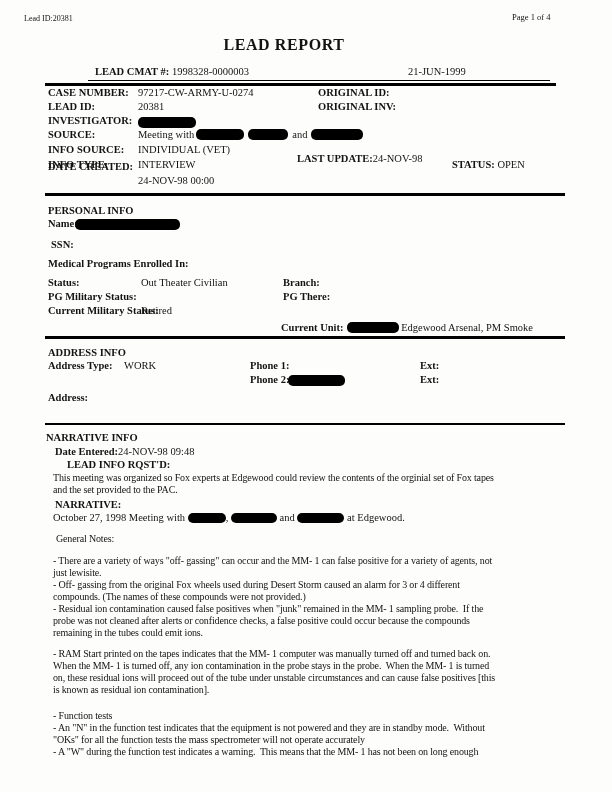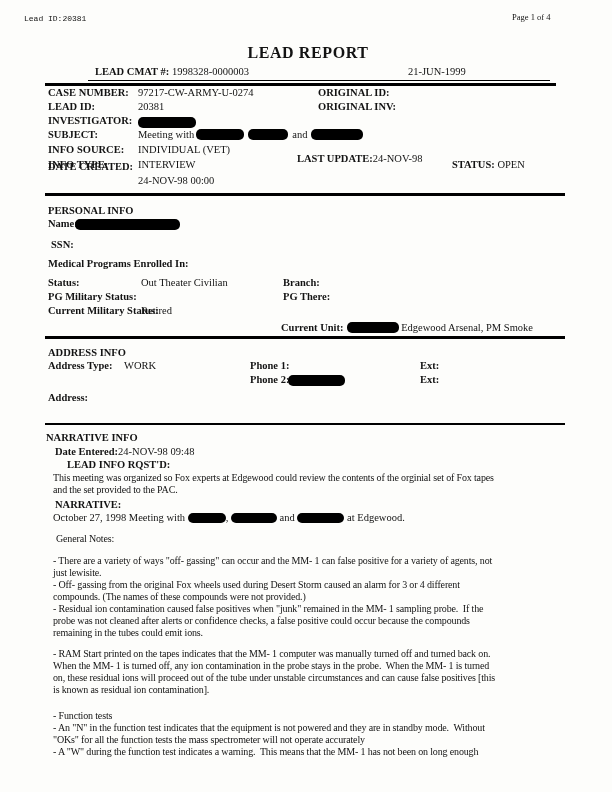--- a/index.html
+++ b/index.html
@@ -8,21 +8,21 @@
     width:612px;height:792px;
     margin:0 auto;
     background:#fdfdfb;
     font-family:"Liberation Serif","DejaVu Serif",serif;
     color:#131313;
     overflow:hidden;
   }
   .abs{position:absolute;white-space:nowrap;}
   .b{font-weight:bold;}
   .fs{font-size:10.5px;line-height:13px;}
-  .small{font-size:8px;font-family:Liberation Mono, monospace;}
+  .small{font-size:8px;}
   .title{font-size:16px;font-weight:bold;letter-spacing:.6px;text-align:center;}
   .rule{position:absolute;background:#000;}
   .redact{
     display:inline-block;
     background:#000;
     height:11px;
     border-radius:5px;
     vertical-align:-2px;
   }
   .redact.sm{height:10px;}
@@ -34,21 +34,21 @@
   }
 </style>
 </head>
 <body>
 
 <div class="page">
 
   <div class="abs small" style="left:24px;top:14px;">Lead ID:20381</div>
   <div class="abs" style="left:512px;top:12px;font-size:8.5px;">Page 1 of 4</div>
 
-  <div class="abs title" style="left:0;top:44px;width:568px;padding-left:24px;">LEAD REPORT</div>
+  <div class="abs title" style="left:0;top:36px;width:568px;">LEAD REPORT</div>
 
   <div class="abs fs" style="left:95px;top:65px;">
     <span class="b">LEAD CMAT #:</span>
     <span>1998328-0000003</span>
   </div>
   <div class="abs fs" style="left:408px;top:65px;">21-JUN-1999</div>
 
   <div class="rule" style="left:88px;top:80px;width:462px;height:1px;"></div>
   <div class="rule" style="left:45px;top:83px;width:511px;height:3px;"></div>
 
@@ -56,21 +56,21 @@
   <div class="abs fs" style="left:138px;top:86px;">97217-CW-ARMY-U-0274</div>
   <div class="abs fs b" style="left:318px;top:86px;">ORIGINAL ID:</div>
 
   <div class="abs fs b" style="left:48px;top:100px;">LEAD ID:</div>
   <div class="abs fs" style="left:138px;top:100px;">20381</div>
   <div class="abs fs b" style="left:318px;top:100px;">ORIGINAL INV:</div>
 
   <div class="abs fs b" style="left:48px;top:114px;">INVESTIGATOR:</div>
   <span class="redact abs" style="left:138px;top:117px;width:58px;"></span>
 
-  <div class="abs fs b" style="left:48px;top:128px;">SUBJECT:</div>
+  <div class="abs fs b" style="left:48px;top:128px;">SOURCE:</div>
   <div class="abs fs" style="left:138px;top:128px;">
     <span>Meeting with</span><span class="redact" style="width:48px;margin-left:2px;"></span><span class="redact" style="width:40px;margin-left:4px;"></span><span style="margin:0 4px;">and</span><span class="redact" style="width:52px;"></span>
   </div>
 
   <div class="abs fs b" style="left:48px;top:143px;">INFO SOURCE:</div>
   <div class="abs fs" style="left:138px;top:143px;">INDIVIDUAL (VET)</div>
 
   <div class="abs fs b" style="left:48px;top:158px;">INFO TYPE:</div>
   <div class="abs fs" style="left:138px;top:158px;">INTERVIEW</div>
   <div class="abs fs" style="left:297px;top:152px;">

